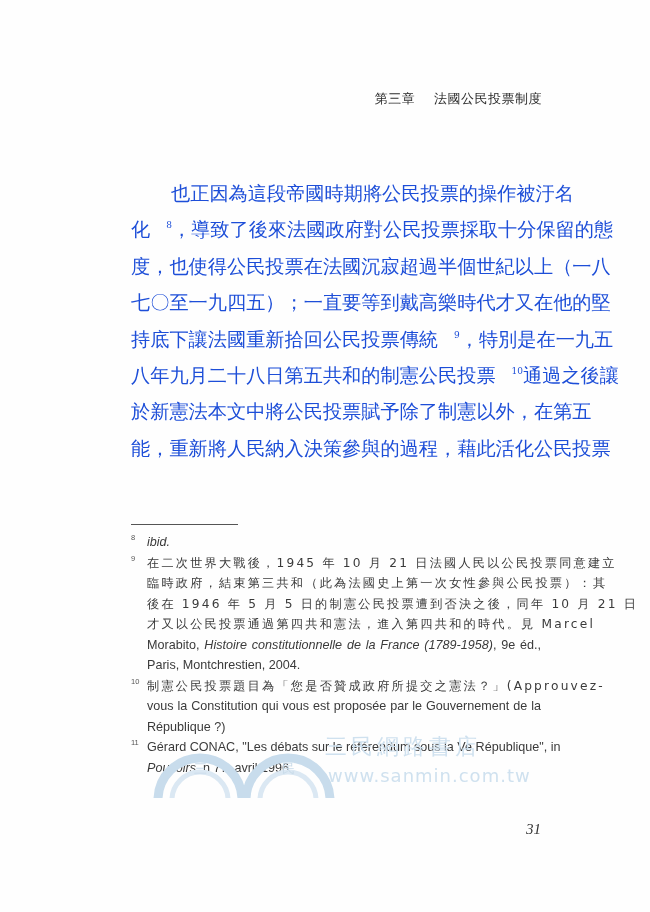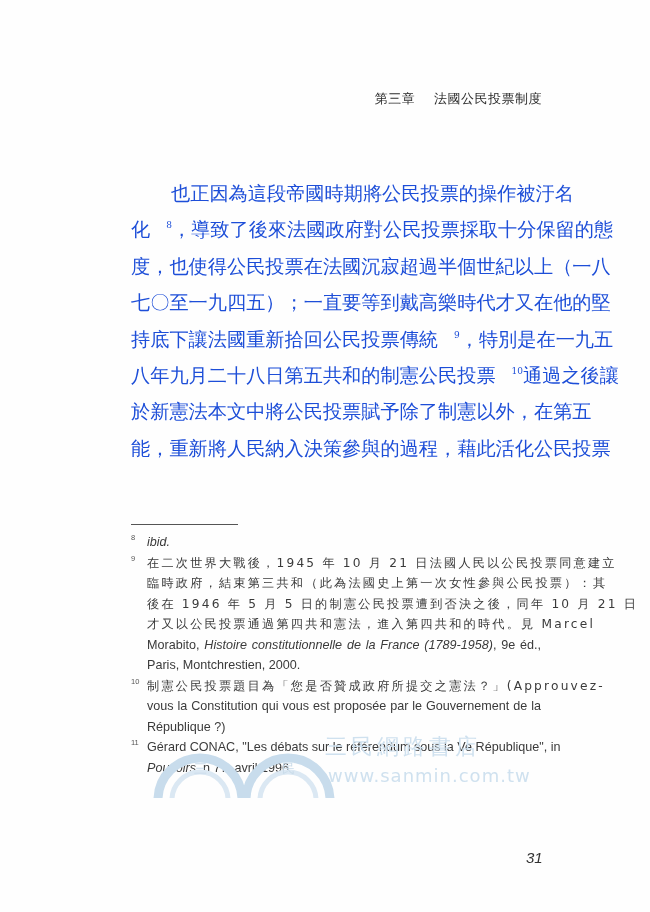--- a/index.html
+++ b/index.html
@@ -59,21 +59,21 @@
     .wm-url {
       position: absolute; left: 178px; top: 27px; font-family: "DejaVu Sans", sans-serif;
       font-size: 18px; color: #cfe1ef; letter-spacing: 1px; white-space: nowrap;
     }
     .wm-arc-char {
       position: absolute; top: 22px; font-family: "DejaVu Sans", sans-serif; font-size: 13px; color: #c9dbe9;
     }
 
     .page-number {
       position: absolute; left: 526px; top: 821px;
-      font-family: Liberation Sans, sans-serif; font-style: italic; font-size: 15px; color: #333; margin-top: 28px;
+      font-family: Liberation Serif, serif; font-style: italic; font-size: 15px; color: #333;
     }
   </style>
 </head>
 <body>
 
 <div class="page">
 
   <div class="running-header">
     <span class="chap">第三章</span>
     <span>法國公民投票制度</span>
@@ -99,21 +99,21 @@
       <div class="fn-line last it">ibid.</div>
     </div>
 
     <div class="fn">
       <span class="fn-num">9</span>
       <div class="fn-line"><span class="cjk">在二次世界大戰後，1945 年 10 月 21 日法國人民以公民投票同意建立</span></div>
       <div class="fn-line"><span class="cjk">臨時政府，結束第三共和（此為法國史上第一次女性參與公民投票）：其</span></div>
       <div class="fn-line"><span class="cjk">後在 1946 年 5 月 5 日的制憲公民投票遭到否決之後，同年 10 月 21 日</span></div>
       <div class="fn-line"><span class="cjk">才又以公民投票通過第四共和憲法，進入第四共和的時代。見 Marcel</span></div>
       <div class="fn-line">Morabito, <span class="it">Histoire constitutionnelle de la France (1789-1958)</span>, 9e éd.,</div>
-      <div class="fn-line last">Paris, Montchrestien, 2000.</div>
+      <div class="fn-line last">Paris, Montchrestien, 2004.</div>
     </div>
 
     <div class="fn">
       <span class="fn-num">10</span>
       <div class="fn-line"><span class="cjk">制憲公民投票題目為「您是否贊成政府所提交之憲法？」(Approuvez-</span></div>
       <div class="fn-line">vous la Constitution qui vous est proposée par le Gouvernement de la</div>
       <div class="fn-line last">République ?)</div>
     </div>
 
     <div class="fn">

